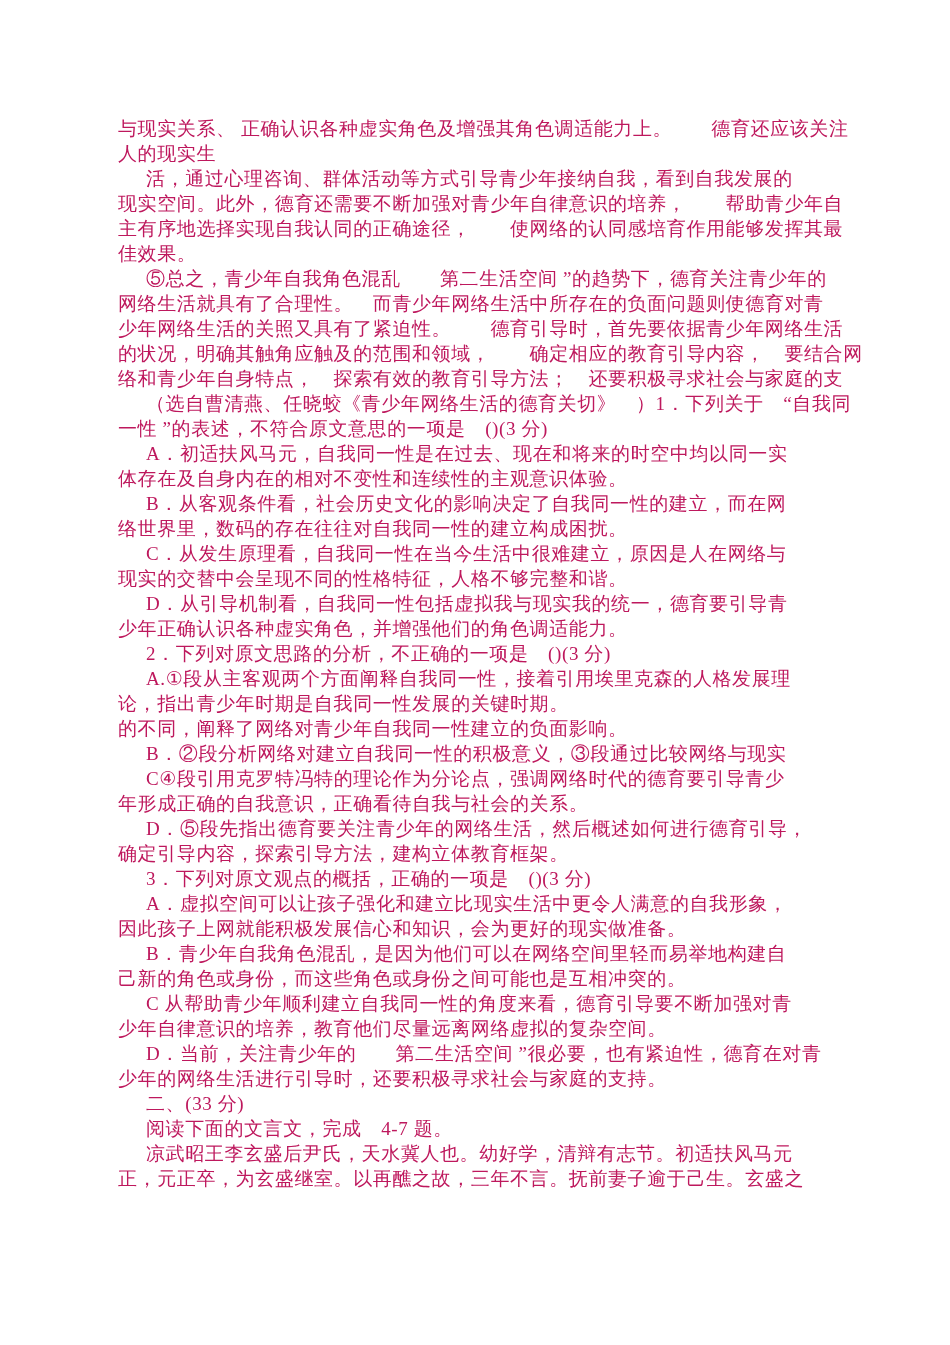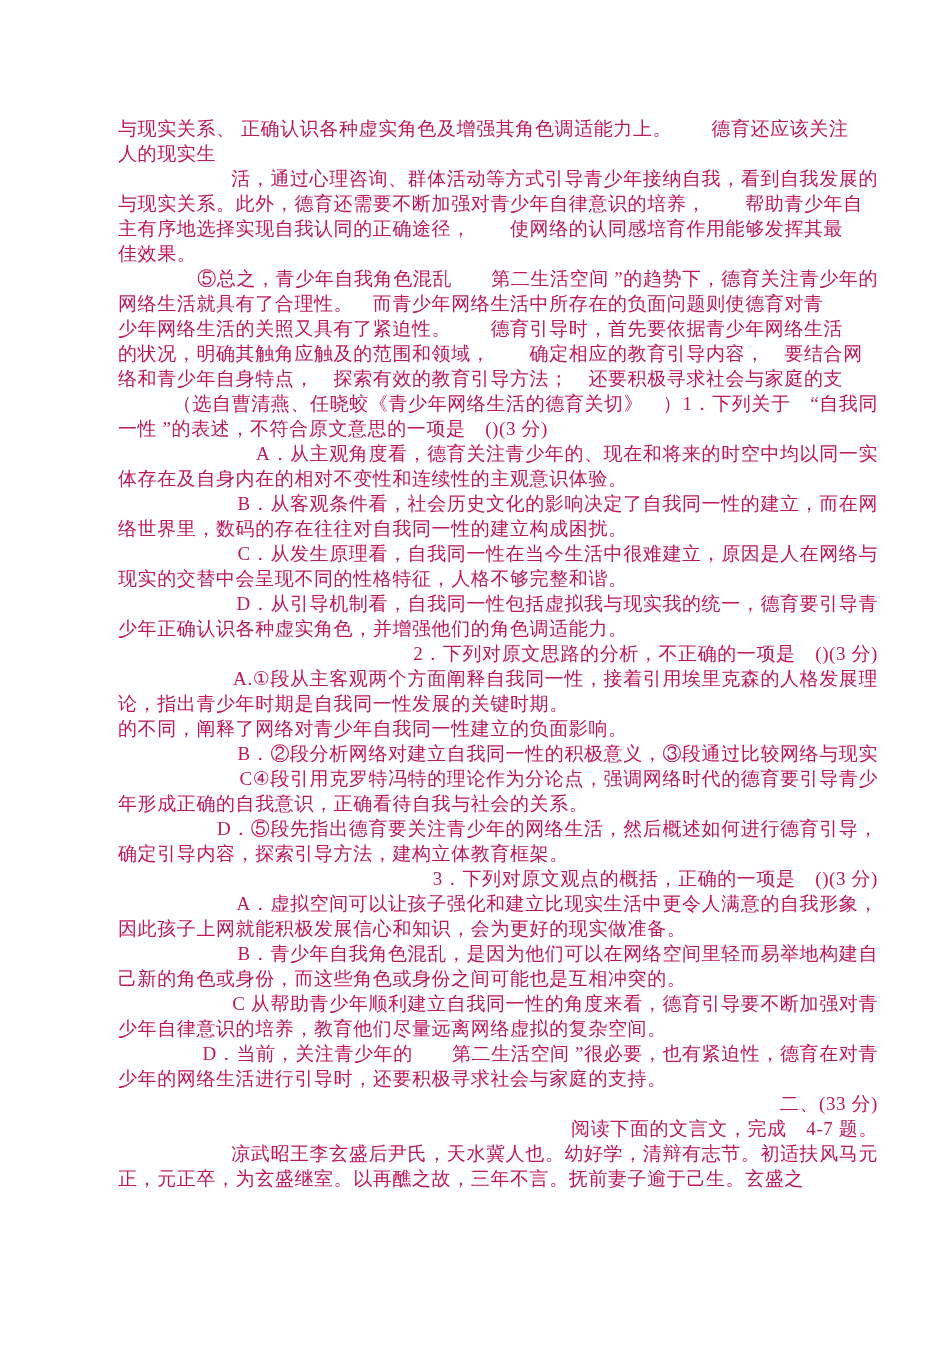--- a/index.html
+++ b/index.html
@@ -31,42 +31,41 @@
     line-height: 25px;
     letter-spacing: 0.6px;
   }
   .line {
     white-space: pre;
     height: 25px;
     overflow: visible;
   }
   .line.indent {
     padding-left: 28px;
-    text-align: right;
   }
 </style>
 </head>
 <body style="background: rgb(255, 255, 255);">
 
 <div class="page">
   <div class="text-block" style="color: #be185d;">
       <div class="line">与现实关系、 正确认识各种虚实角色及增强其角色调适能力上。　　德育还应该关注</div>
       <div class="line">人的现实生</div>
       <div class="line indent">活，通过心理咨询、群体活动等方式引导青少年接纳自我，看到自我发展的</div>
-      <div class="line">与现实关系。此外，德育还需要不断加强对青少年自律意识的培养，　　帮助青少年自</div>
+      <div class="line">现实空间。此外，德育还需要不断加强对青少年自律意识的培养，　　帮助青少年自</div>
       <div class="line">主有序地选择实现自我认同的正确途径，　　使网络的认同感培育作用能够发挥其最</div>
       <div class="line">佳效果。</div>
       <div class="line indent">⑤总之，青少年自我角色混乱　　第二生活空间 ”的趋势下，德育关注青少年的</div>
       <div class="line">网络生活就具有了合理性。　而青少年网络生活中所存在的负面问题则使德育对青</div>
       <div class="line">少年网络生活的关照又具有了紧迫性。　　德育引导时，首先要依据青少年网络生活</div>
       <div class="line">的状况，明确其触角应触及的范围和领域，　　确定相应的教育引导内容，　要结合网</div>
       <div class="line">络和青少年自身特点，　探索有效的教育引导方法；　还要积极寻求社会与家庭的支</div>
       <div class="line indent">（选自曹清燕、任晓蛟《青少年网络生活的德育关切》　）1．下列关于　“自我同</div>
       <div class="line">一性 ”的表述，不符合原文意思的一项是　()(3 分)</div>
-      <div class="line indent">A．从主观角度看，德育关注青少年的、现在和将来的时空中均以同一实</div>
+      <div class="line indent">A．初适扶风马元，自我同一性是在过去、现在和将来的时空中均以同一实</div>
       <div class="line">体存在及自身内在的相对不变性和连续性的主观意识体验。</div>
       <div class="line indent">B．从客观条件看，社会历史文化的影响决定了自我同一性的建立，而在网</div>
       <div class="line">络世界里，数码的存在往往对自我同一性的建立构成困扰。</div>
       <div class="line indent">C．从发生原理看，自我同一性在当今生活中很难建立，原因是人在网络与</div>
       <div class="line">现实的交替中会呈现不同的性格特征，人格不够完整和谐。</div>
       <div class="line indent">D．从引导机制看，自我同一性包括虚拟我与现实我的统一，德育要引导青</div>
       <div class="line">少年正确认识各种虚实角色，并增强他们的角色调适能力。</div>
       <div class="line indent">2．下列对原文思路的分析，不正确的一项是　()(3 分)</div>
       <div class="line indent">A.①段从主客观两个方面阐释自我同一性，接着引用埃里克森的人格发展理</div>
       <div class="line">论，指出青少年时期是自我同一性发展的关键时期。</div>

